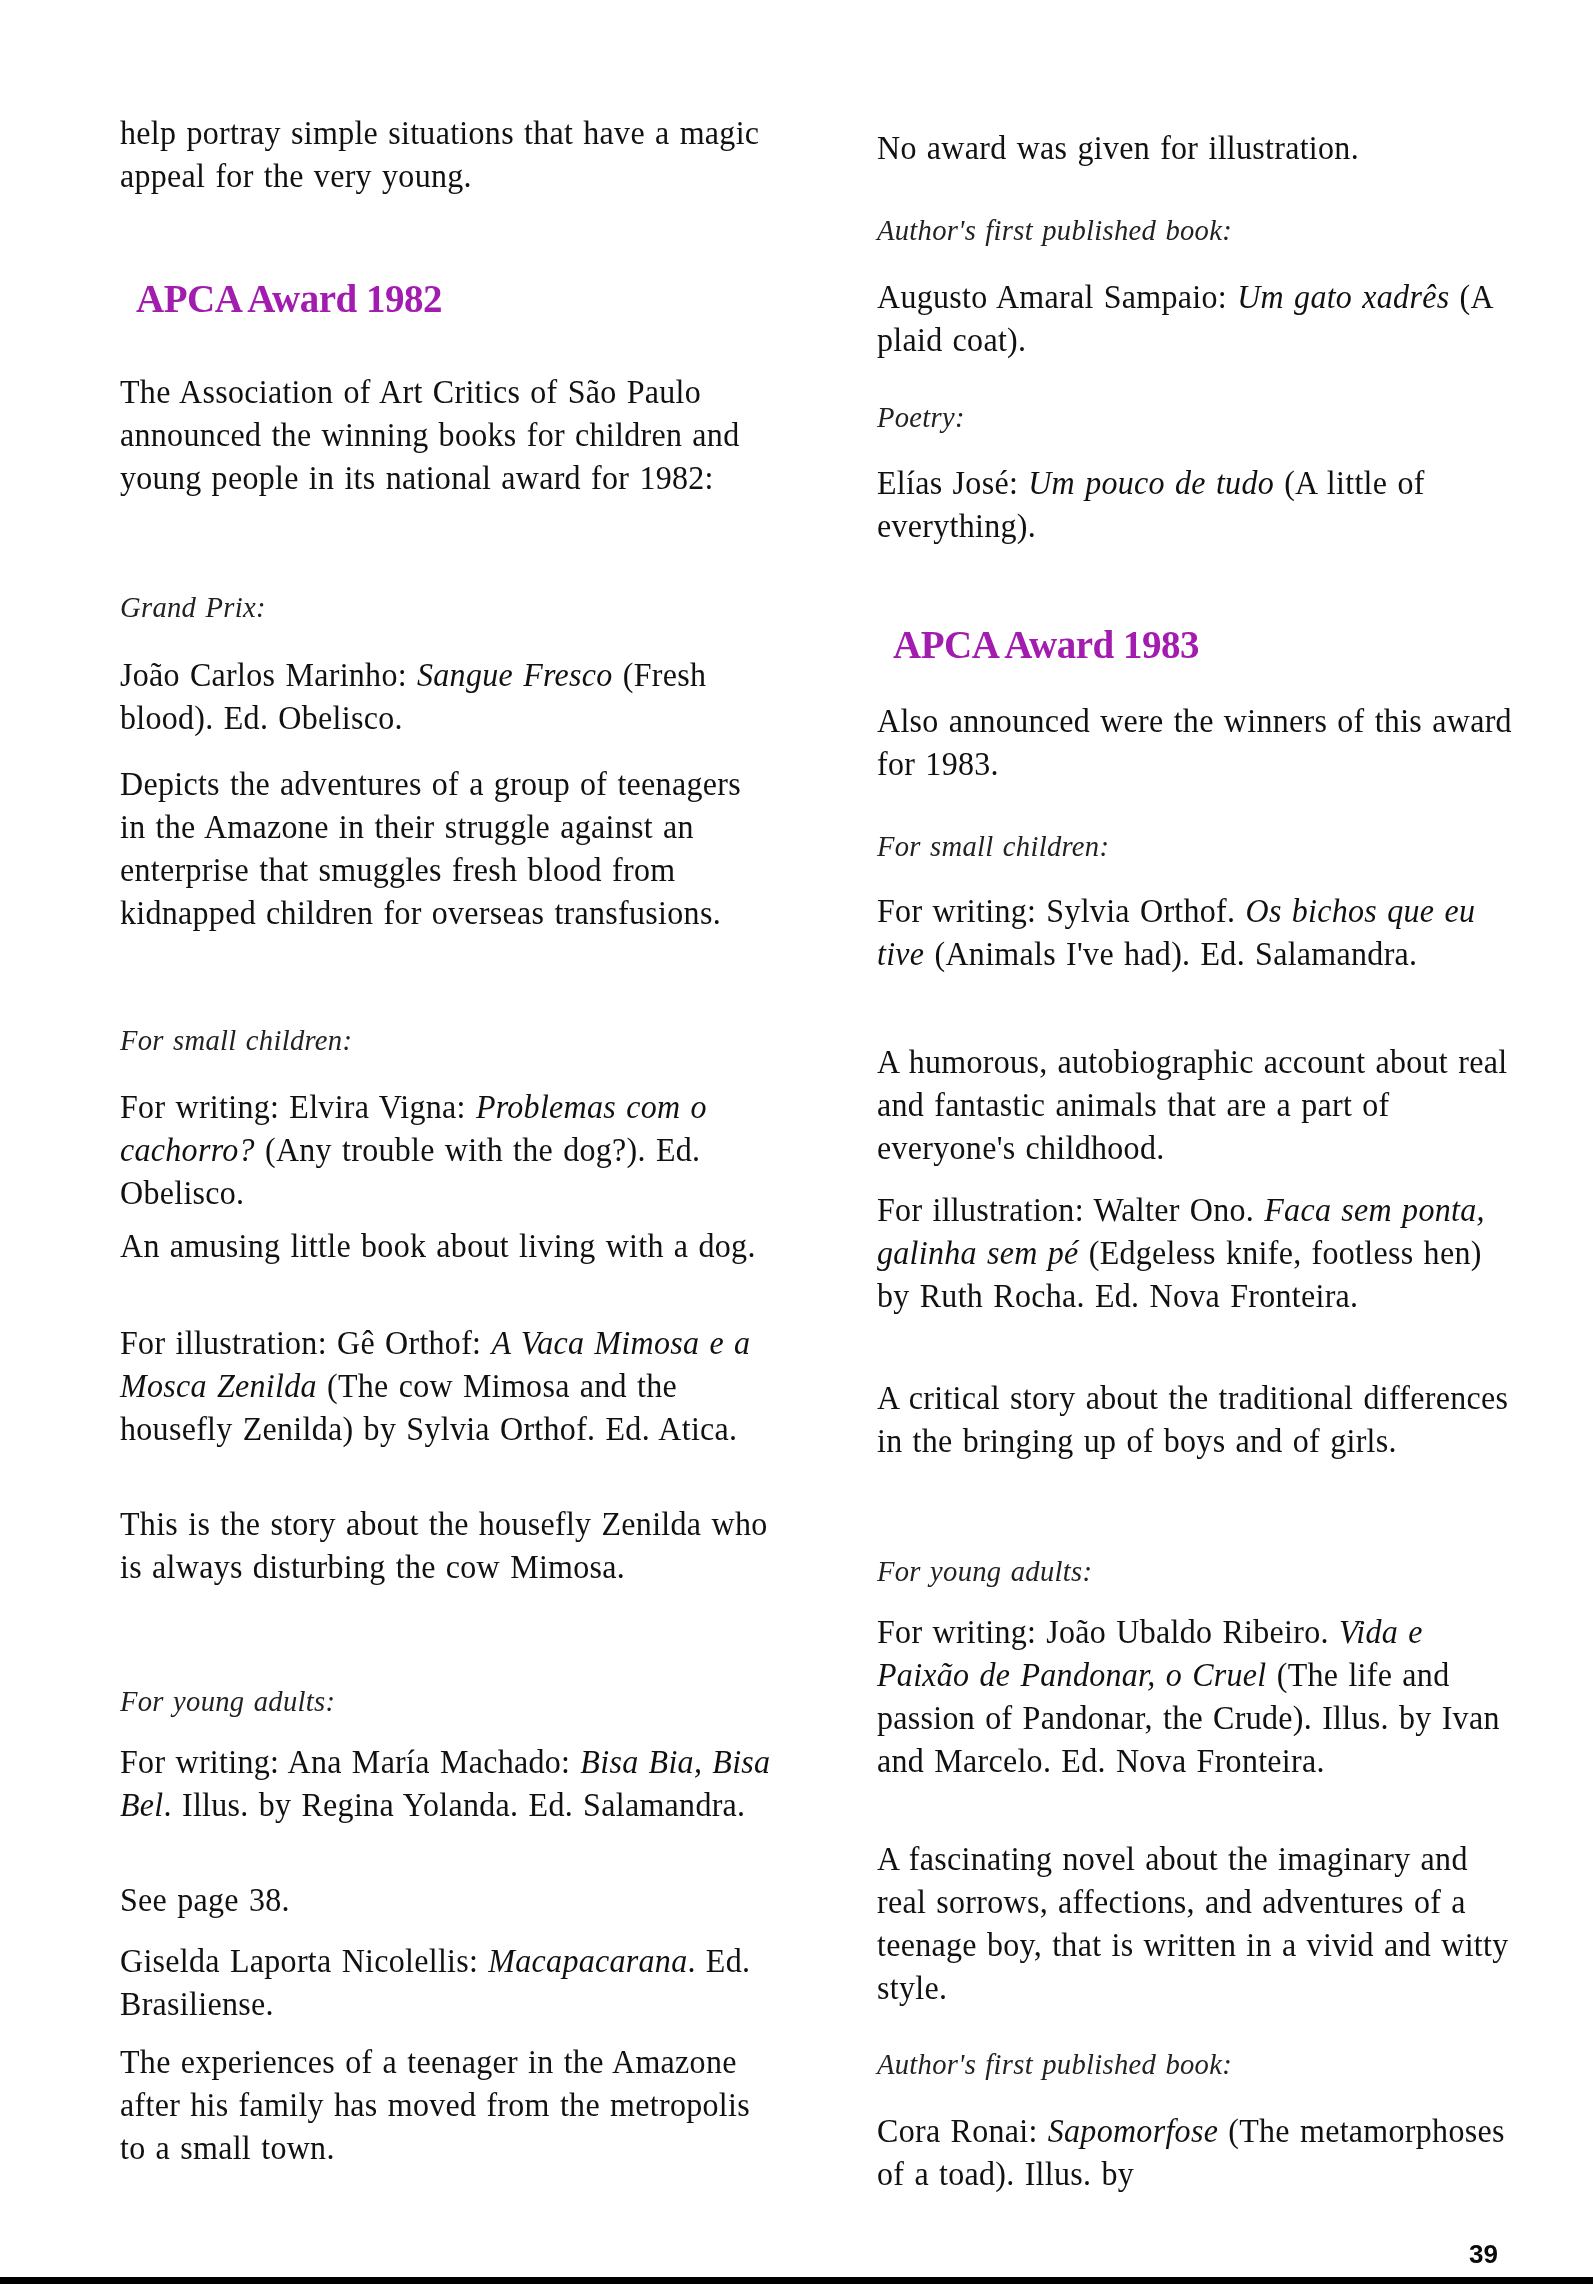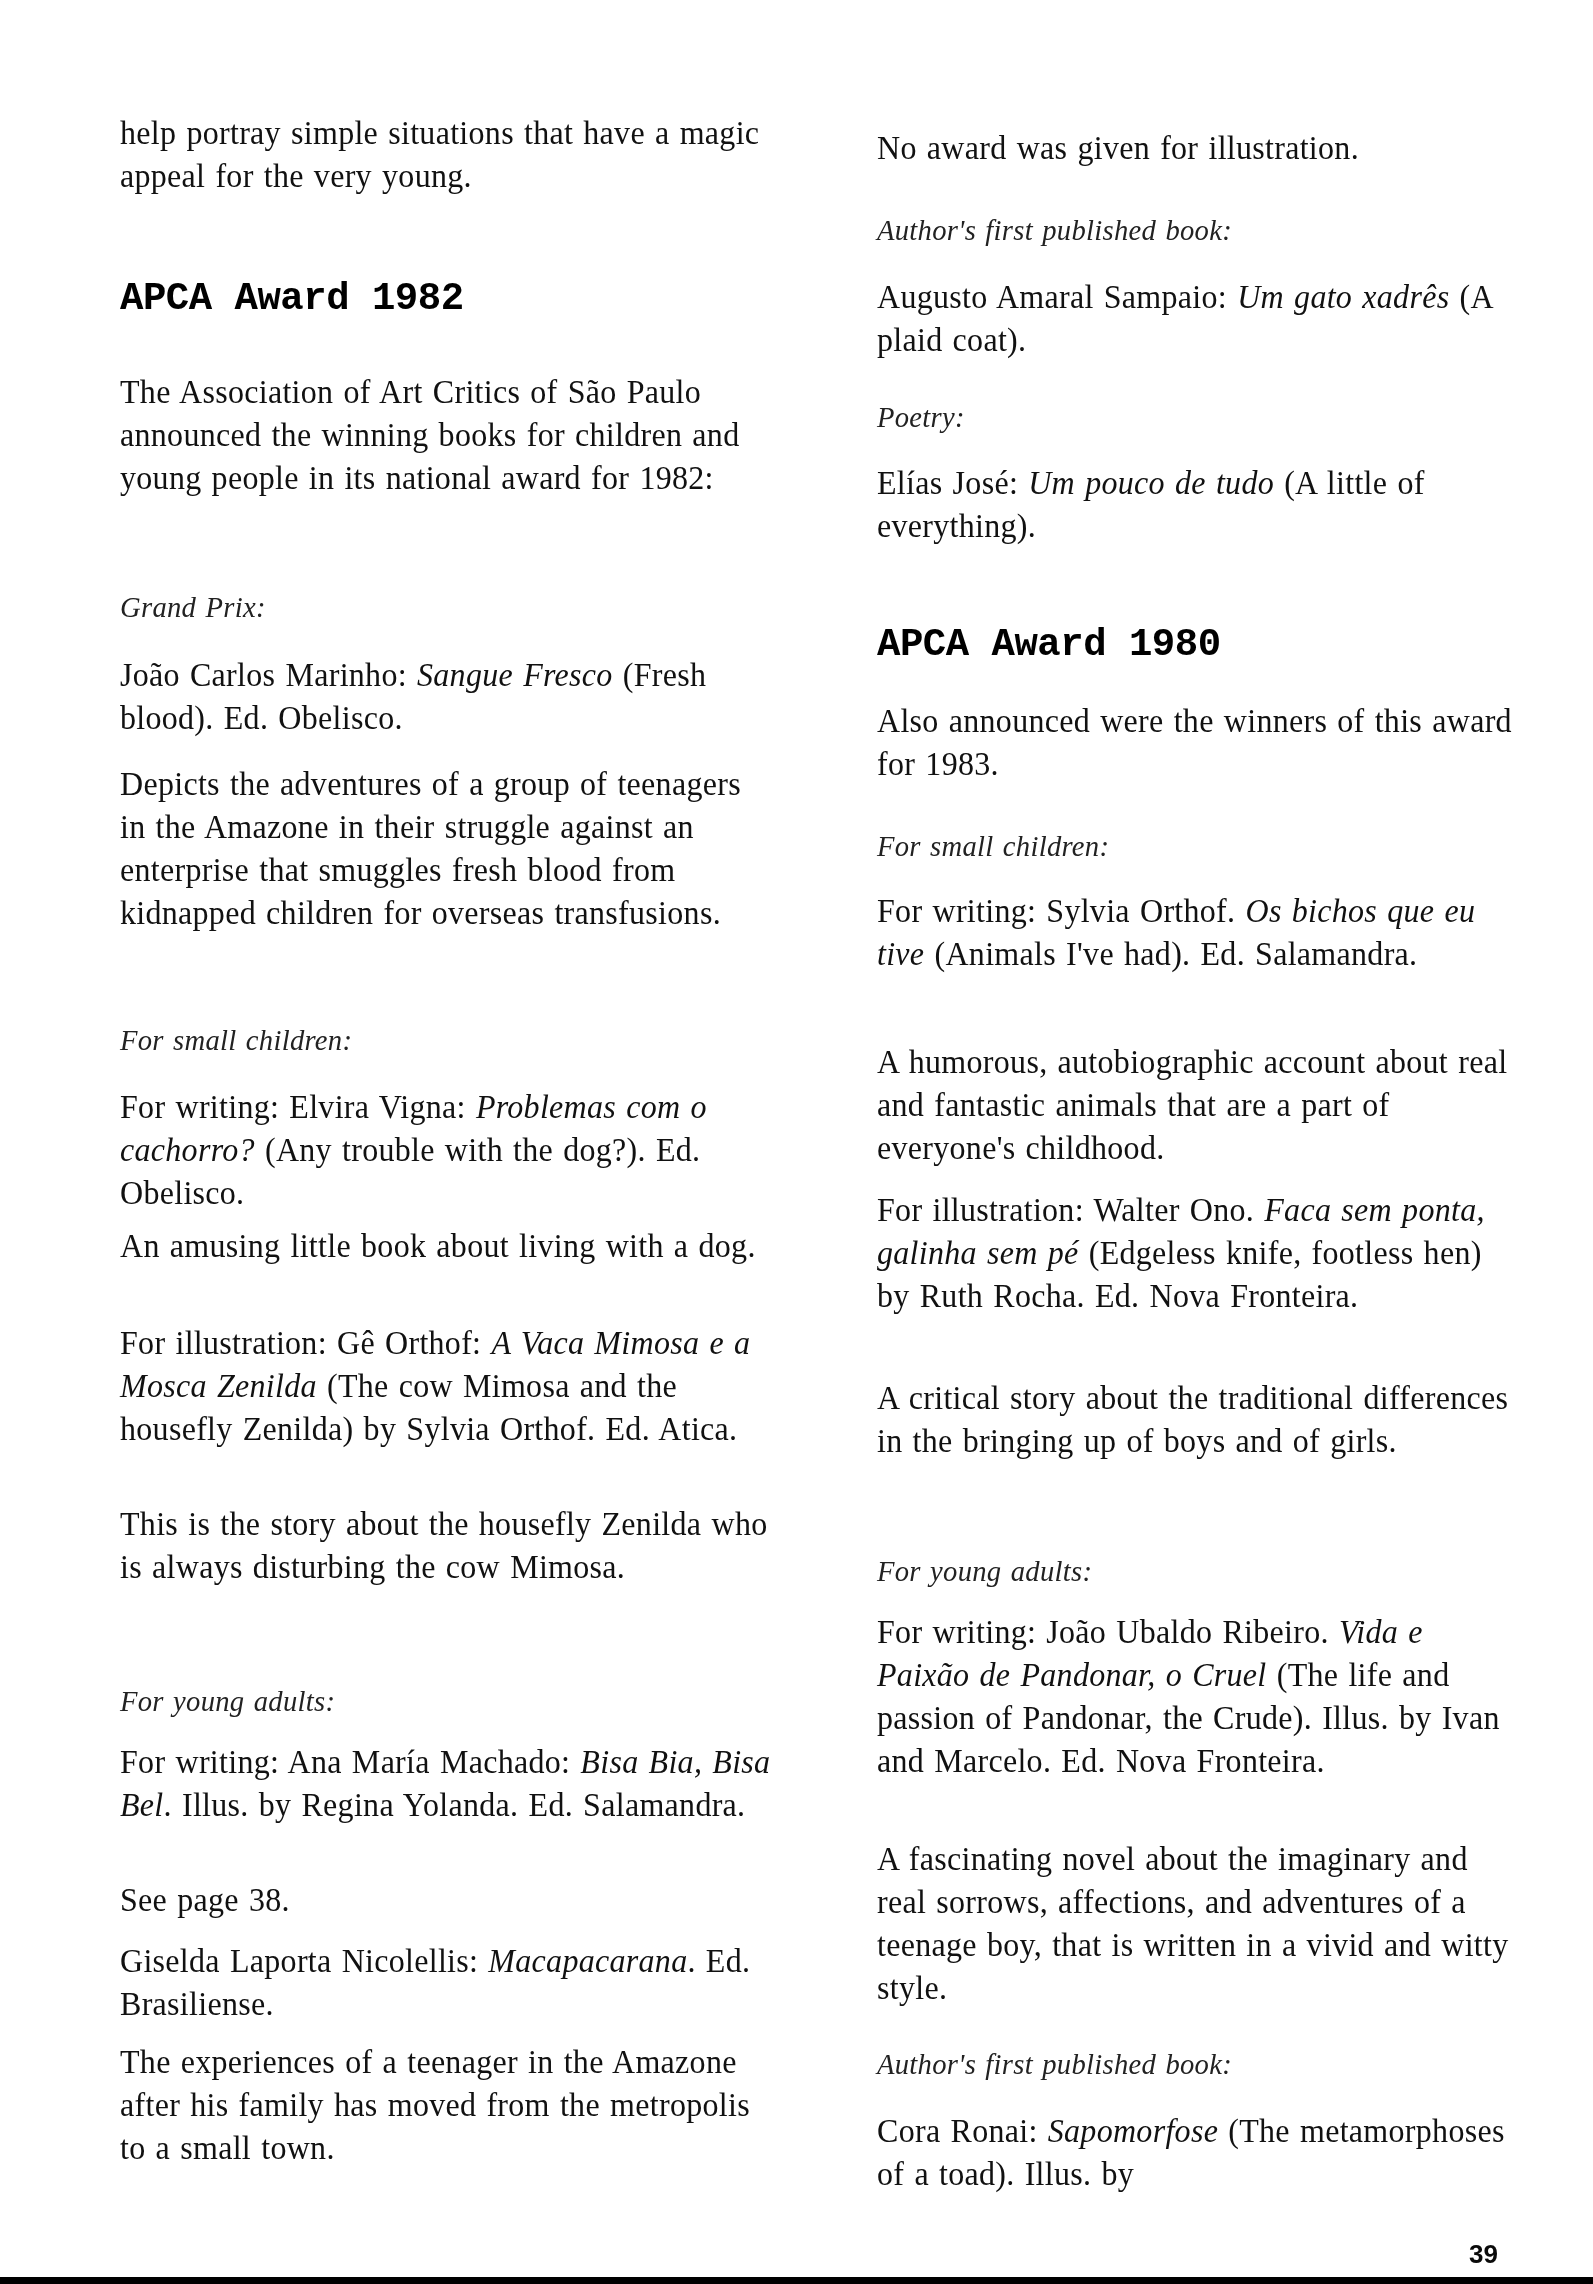--- a/index.html
+++ b/index.html
@@ -41,27 +41,27 @@
       white-space: normal;
     }
     .label {
       font-style: italic;
       font-size: 29.5px;
       line-height: 38px;
       color: #222;
     }
     .heading {
       position: absolute;
-      left: 0;
-      font-family: Liberation Mono, monospace;
+      left: 16px;
+      font-family: Liberation Serif, serif;
       font-weight: bold;
       font-size: 39px;
       line-height: 46px;
       letter-spacing: -0.5px;
-      color: #000000;
+      color: #a21caf;
     }
     .it { font-style: italic; }
 
     .page-number {
       position: absolute;
       left: 1469px;
       top: 2237px;
       font-family: "Liberation Sans", "DejaVu Sans", sans-serif;
       font-weight: bold;
       font-size: 26px;
@@ -162,21 +162,21 @@
     </div>
 
     <div class="block label" style="top:398px;">
       <span>Poetry:</span>
     </div>
 
     <div class="block" style="top:462px;">
       <span>Elías José: </span><span class="it">Um pouco de tudo</span><span> (A little of everything).</span>
     </div>
 
-    <div class="heading" style="top:622px;">APCA Award 1980</div>
+    <div class="heading" style="top:622px;">APCA Award 1983</div>
 
     <div class="block" style="top:700px;">
       <span>Also announced were the winners of this award for 1983.</span>
     </div>
 
     <div class="block label" style="top:827px;">
       <span>For small children:</span>
     </div>
 
     <div class="block" style="top:890px;">

